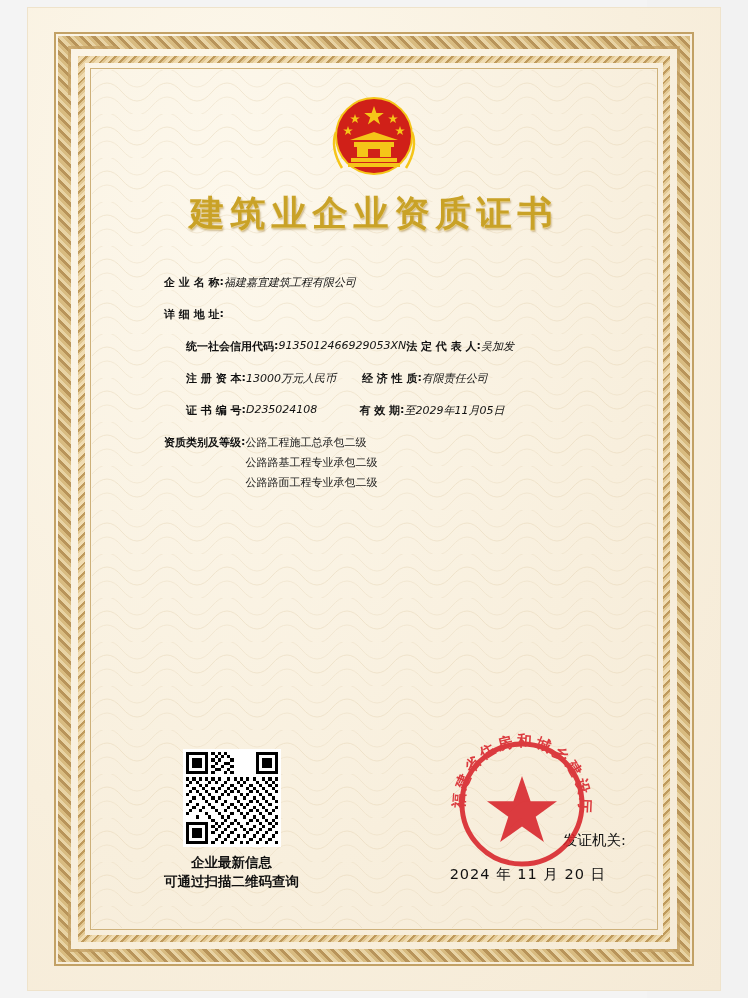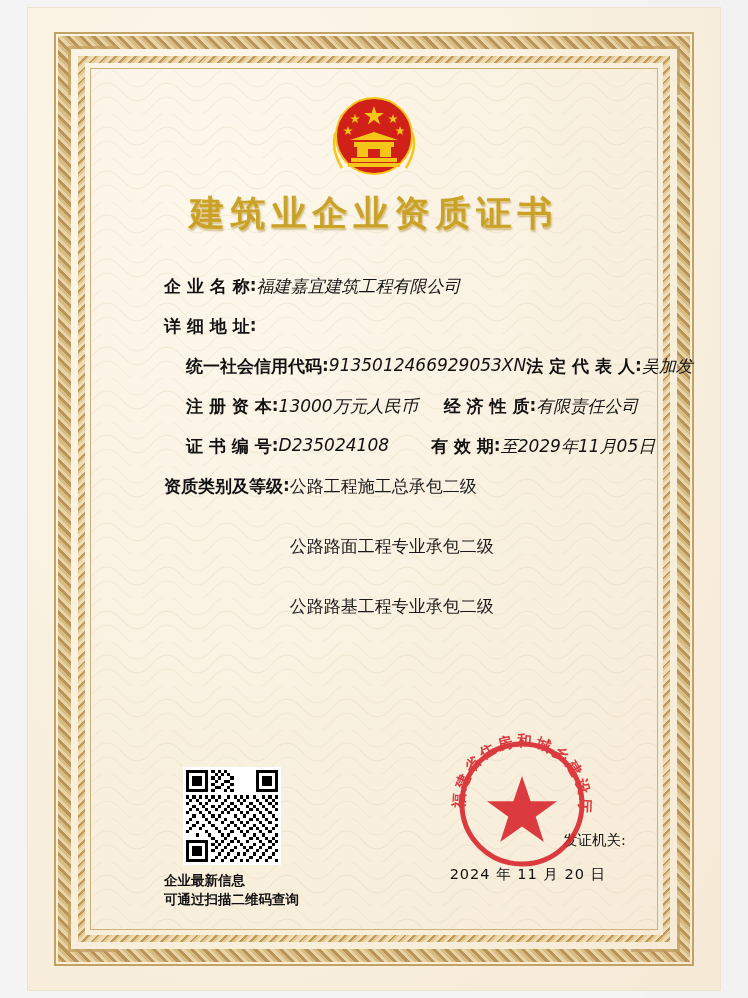--- a/index.html
+++ b/index.html
@@ -141,21 +141,21 @@
       0 1px 0 #e7cf8a,
       1px 2px 2px rgba(140,100,20,.45);
   }
 
   .fields {
     position: absolute;
     left: 72px;
     right: 38px;
     top: 205px;
     font-family: "DejaVu Sans", sans-serif;
-    font-size: 17px;
+    font-size: 11px;
     color: #1a1a1a;
   }
   .frow {
     display: flex;
     align-items: flex-start;
     margin-bottom: 17px;
     white-space: nowrap;
   }
   .flabel {
     font-weight: bold;
@@ -167,28 +167,29 @@
     color: #111;
     font-style: italic;
   }
   .colon { font-weight: bold; }
 
   .frow.two { justify-content: flex-start; margin-left: 22px; }
   .spacer-a { width: 26px; flex: 0 0 auto; }
   .spacer-b { width: 16px; flex: 0 0 auto; }
 
   .qual-row { display: flex; align-items: flex-start; margin-top: 0; }
-  .qual-list { display: flex; flex-direction: column; gap: 32px; }
+  .qual-list { display: flex; flex-direction: column; }
   .qual-list div { margin-bottom: 5px; }
 
   
   .qr-block {
     position: absolute;
     left: 72px;
-    bottom: 18px;
+    bottom: 36px;
+    text-align: center;
   }
   .qr {
     width: 92px;
     height: 92px;
     margin: 0 auto 6px auto;
     background: #fff;
     padding: 3px;
     box-sizing: content-box;
   }
   .qr svg { display: block; }
@@ -330,22 +331,22 @@
           <span class="flabel">有    效    期</span>
           <span class="colon">:</span>
           <span class="fvalue">至2029年11月05日</span>
         </div>
 
         <div class="qual-row">
           <span class="flabel">资质类别及等级</span>
           <span class="colon">:</span>
           <span class="qual-list">
             <div>公路工程施工总承包二级</div>
+            <div>公路路基工程专业承包二级</div>
             <div>公路路面工程专业承包二级</div>
-            <div>公路路基工程专业承包二级</div>
           </span>
         </div>
       </div>
 
       <div class="qr-block">
         <div class="qr">
           <svg width="92" height="92" viewBox="0 0 29 29" xmlns="http://www.w3.org/2000/svg" shape-rendering="crispEdges">
             <rect width="29" height="29" fill="#ffffff"></rect>
             <g fill="#000000">
               <rect x="0" y="0" width="7" height="1"></rect>

